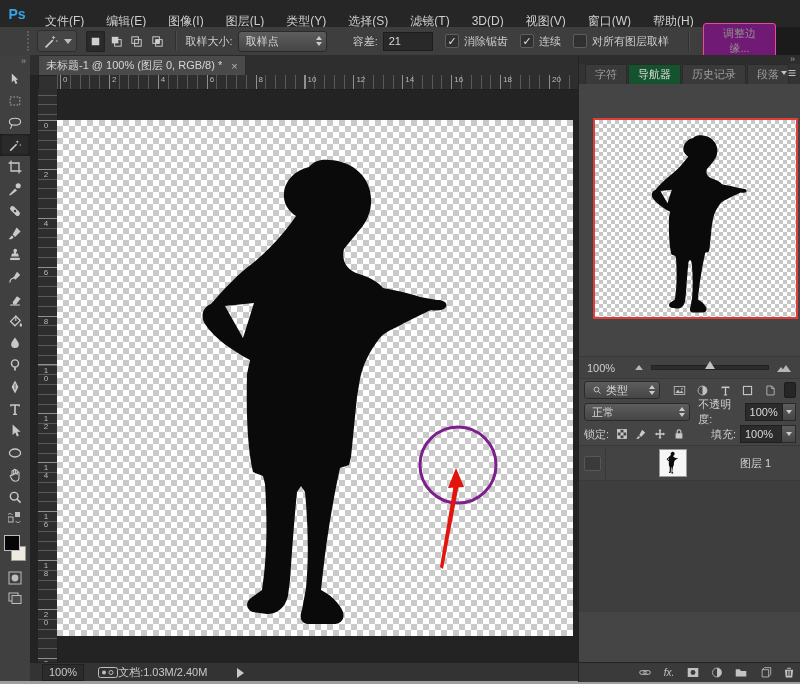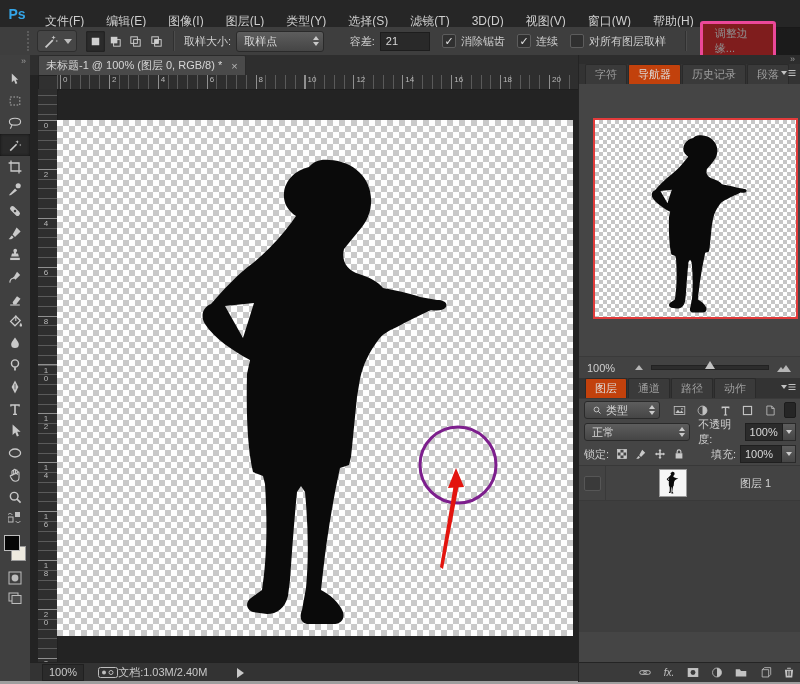--- a/index.html
+++ b/index.html
@@ -28,22 +28,22 @@
          display:flex;align-items:center;padding:0 4px 0 7px;color:#d8d8d8;}
   .updown{display:flex;flex-direction:column;margin-left:10px;row-gap:2px;}
   .updown i{width:0;height:0;border-left:3.5px solid transparent;border-right:3.5px solid transparent;display:block;}
   .updown .u{border-bottom:4px solid #c9c9c9;}
   .updown .d{border-top:4px solid #c9c9c9;}
   .numbox{background:#292929;border:1px solid #1d1d1d;height:17px;min-width:38px;padding:0 5px;
           display:flex;align-items:center;color:#d8d8d8;}
   .chk{display:flex;align-items:center;margin-right:12px;white-space:nowrap;}
   .chk .box{width:12px;height:12px;background:#303030;border:1px solid #5d5d5d;border-radius:2px;margin-right:5px;
             font-size:11px;line-height:12px;text-align:center;color:#e3e3e3;}
-  .btn-disabled{background:#7f1d1d;border:3px solid #ec4899;border-radius:3px;color:#8f8f8f;
-                padding:2px 12px;margin-left:6px;}
+  .btn-disabled{background:#701a75;border:1px solid #ec4899;border-radius:3px;color:#8f8f8f;
+                padding:2px 12px;margin-left:6px;text-align:center;}
   
   #toolbar{left:0;top:55px;width:30px;height:626px;background:#404040;border-right:1px solid #272727;}
   #toolbar .hdr{height:12px;color:#9a9a9a;font-size:9px;text-align:right;padding:1px 4px 0 0;}
   .tool{width:30px;height:22px;display:flex;align-items:center;justify-content:center;}
   .tool svg{width:16px;height:16px;}
   .tool.selected{background:#2a2a2a;box-shadow:inset 0 0 3px #101010;}
   #colorwells{position:relative;width:30px;height:36px;margin-top:4px;}
   #bgwell{position:absolute;left:11px;top:14px;width:13px;height:13px;background:#eeeadf;border:1px solid #9a9a9a;}
   #fgwell{position:absolute;left:4px;top:3px;width:14px;height:14px;background:#060606;border:1px solid #bdbdbd;}
   .tb-misc{width:30px;height:20px;display:flex;align-items:center;justify-content:center;}
@@ -84,21 +84,21 @@
   #status-doc{}
   .play-tri{width:0;height:0;border-top:5px solid transparent;border-bottom:5px solid transparent;
             border-left:7px solid #c9c9c9;margin-left:30px;}
   #winborder{left:0;top:681px;width:800px;height:3px;background:#9e9e9e;}
   
   #panels{left:578px;top:55px;width:222px;height:607px;background:#454545;border-left:1px solid #242424;font-size:11px;}
   .pgroup-hdr{height:9px;background:#2d2d2d;text-align:right;color:#9a9a9a;font-size:9px;line-height:8px;padding-right:6px;}
   .ptabs{height:20px;background:#333333;display:flex;align-items:flex-end;padding-left:6px;position:relative;}
   .ptab{height:19px;line-height:19px;padding:0 9px;background:#3a3a3a;color:#9f9f9f;border:1px solid #2a2a2a;
         border-bottom:none;margin-right:1px;border-radius:2px 2px 0 0;white-space:nowrap;}
-  .ptab.active{background:#c2410c;color:#dedede;}
+  .ptab.active{background:#14532d;color:#dedede;}
   .pmenu{position:absolute;right:5px;top:4px;display:flex;align-items:center;}
   #navigator-body{height:272px;position:relative;}
   #nav-thumb{position:absolute;left:14px;top:34px;width:201px;height:197px;border:2px solid #e23b3b;}
   #nav-zoomrow{height:21px;display:flex;align-items:center;border-top:1px solid #3a3a3a;background:#424242;}
   #nav-zoom-val{margin-left:8px;width:48px;}
   .mtn{display:inline-block;width:0;height:0;border-left:5px solid transparent;border-right:5px solid transparent;
        border-bottom:7px solid #b5b5b5;}
   .mtn.small{border-left-width:4px;border-right-width:4px;border-bottom-width:5px;}
   #nav-slider{flex:1;height:3px;background:#2c2c2c;border:1px solid #222;margin:0 8px;position:relative;}
   #nav-slider .thumb{position:absolute;left:46%;top:-5px;width:0;height:0;border-left:5px solid transparent;
@@ -595,32 +595,20 @@
     </div>
   </div>
   <div id="nav-zoomrow">
     <span id="nav-zoom-val">100%</span>
     <span class="mtn small"></span>
     <span id="nav-slider">
         <span class="thumb"></span>
       </span>
     <span style="margin-right:10px"><span class="mtn small" style="margin-right:-4px"></span><span class="mtn"></span></span>
   </div>
-  <div class="ptabs" id="mid-tabs">
-    <span class="ptab active">图层</span>
-      <span class="ptab">通道</span>
-      <span class="ptab">路径</span>
-      <span class="ptab">动作</span>
-      <span class="pmenu">
-      <svg width="16" height="10" viewBox="0 0 16 10">
-          <path fill="#c2c2c2" d="M1 3l3 4 3-4z"></path>
-          <path stroke="#c2c2c2" d="M8.5 2.5h7M8.5 5h7M8.5 7.5h7"></path>
-        </svg>
-    </span>
-  </div>
 
   <div id="filter-row" class="lrow">
     <span class="combo" style="width:64px;height:16px">
       <svg width="10" height="10" style="margin-right:4px">
           <use href="#sym-magnifier"></use>
         </svg>
       <span>类型</span>
       <span class="updown" style="margin-left:auto">
           <i class="u"></i>
           <i class="d"></i>

